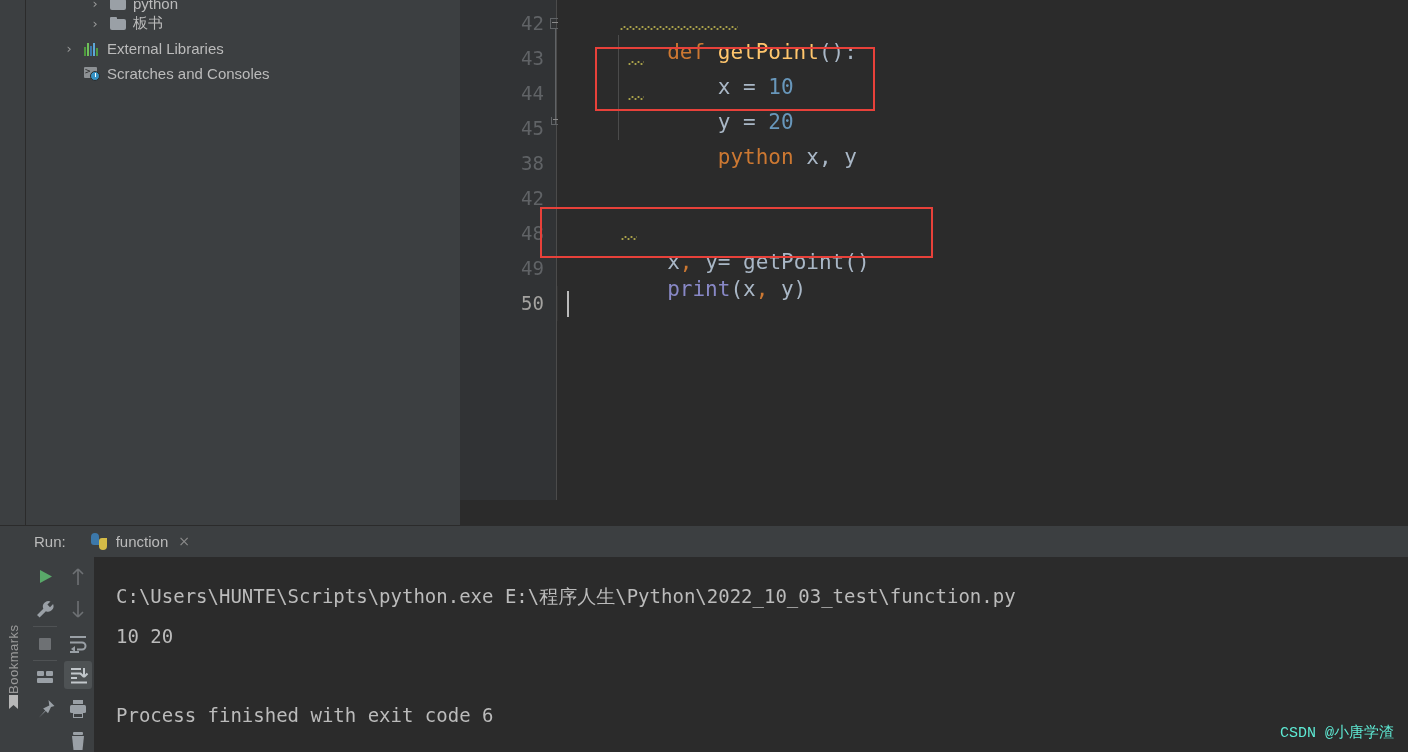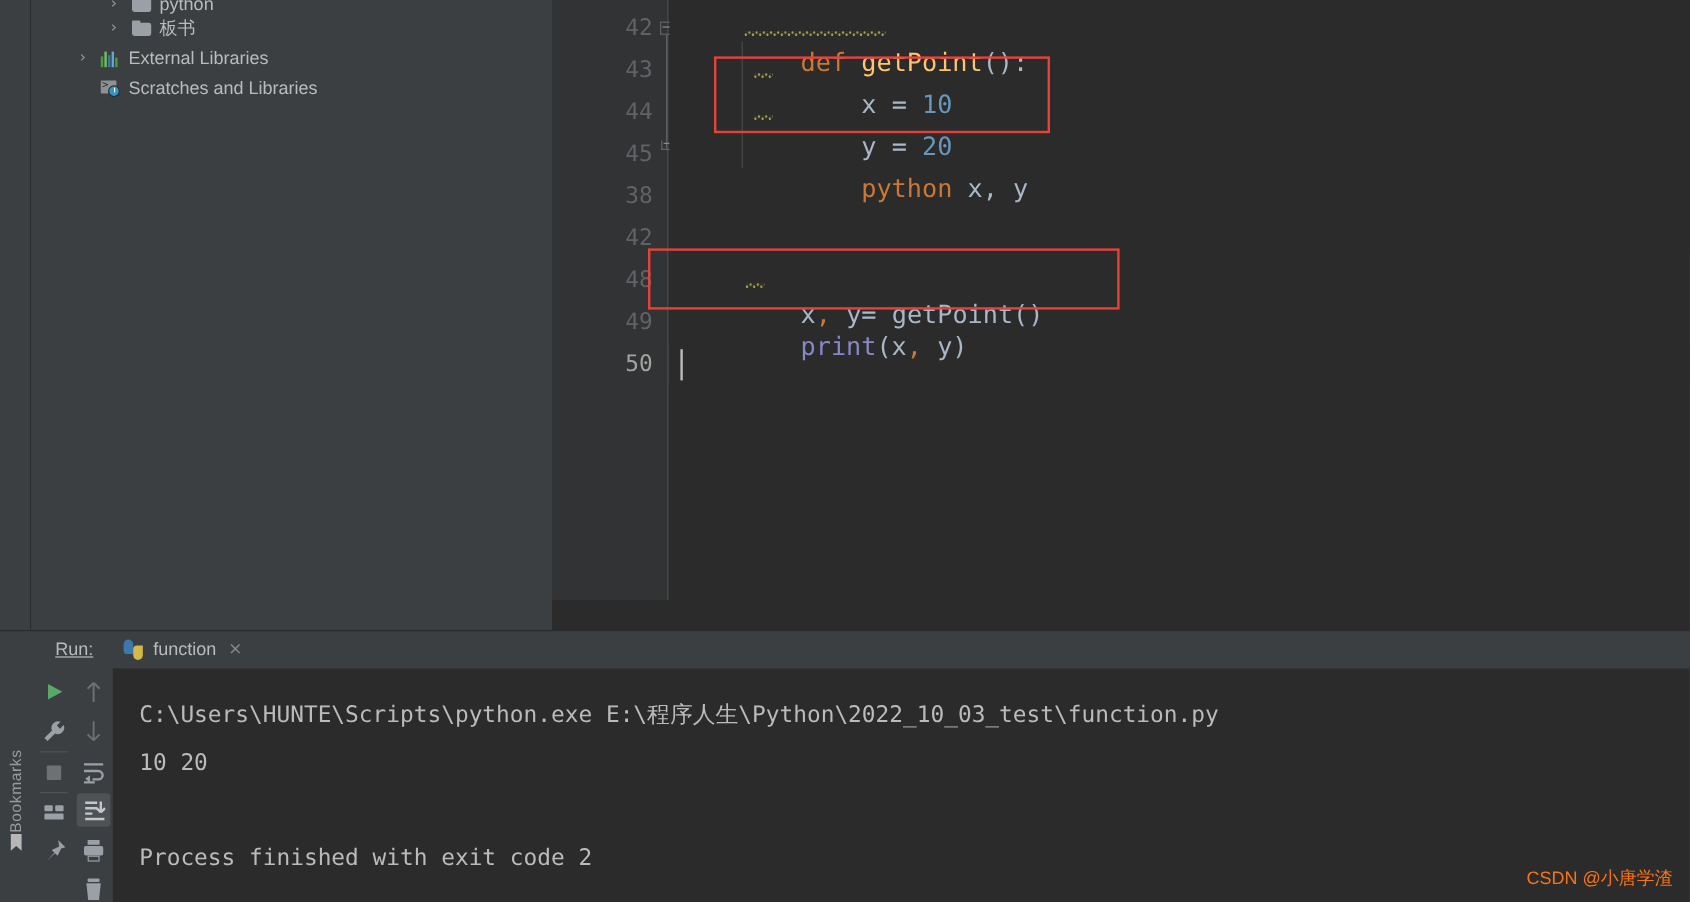--- a/index.html
+++ b/index.html
@@ -266,21 +266,21 @@
   }
   .run-header {
     position: absolute;
     left: 26px; top: 0;
     height: 30px;
     display: flex;
     align-items: center;
     color: #bbbbbb;
     font-size: 15px;
   }
-  .run-label { margin-left: 20px; text-decoration: underline; }
+  .run-label { margin-left: 8px; }
   .run-tab {
     display: flex;
     align-items: center;
     margin-left: 25px;
     position: relative;
     height: 30px;
   }
   .ico-python {
     position: relative;
     width: 17px; height: 17px;
@@ -390,23 +390,23 @@
   .redbox {
     position: absolute;
     border: 2px solid #e8413a;
     box-sizing: border-box;
     pointer-events: none;
   }
 
   .watermark {
     position: absolute;
     right: 14px; bottom: 10px;
-    color: #f97316;
+    color: #5eead4;
     font-size: 15px;
-    font-family: Liberation Sans, sans-serif;
+    font-family: Liberation Mono, monospace;
   }
 </style>
 </head>
 <body>
 
 <div id="app">
 
   <div class="left-strip"></div>
 
   <div class="project-panel">
@@ -435,21 +435,21 @@
       <span class="tree-label">External Libraries</span>
     </div>
 
     <div class="tree-row" style="left:36px; top:61px;">
       <span class="tree-arrow blank">&nbsp;</span>
       <span class="ico-scratch" style="margin-left:8px;">
         <span class="sq"></span>
         <span class="prompt">&gt;</span>
         <span class="clock"></span>
       </span>
-      <span class="tree-label">Scratches and Libraries</span>
+      <span class="tree-label">Scratches and Consoles</span>
     </div>
 
   </div>
 
   <div class="editor">
 
     <div class="cur-line-hl" style="top:286px;"></div>
 
     <div class="gutter">
       <div class="lnum" style="top:6px;">42</div>
@@ -614,19 +614,19 @@
         <svg width="32" height="33" viewBox="0 0 32 33">
           <rect x="11" y="7" width="10" height="3" rx="1" fill="#9aa0a6"></rect>
           <path d="M10 11 h12 l-1.5 14 h-9 z" fill="#9aa0a6"></path>
         </svg>
       </div>
     </div>
 
     <div class="console">
       <div class="console-line" style="top:26px;">C:\Users\HUNTE\Scripts\python.exe E:\程序人生\Python\2022_10_03_test\function.py</div>
       <div class="console-line out" style="top:66px;">10 20</div>
-      <div class="console-line out" style="top:145px;">Process finished with exit code 2</div>
+      <div class="console-line out" style="top:145px;">Process finished with exit code 6</div>
     </div>
 
     <div class="watermark">CSDN @小唐学渣</div>
   </div>
 
 </div>
 
 </body></html>

